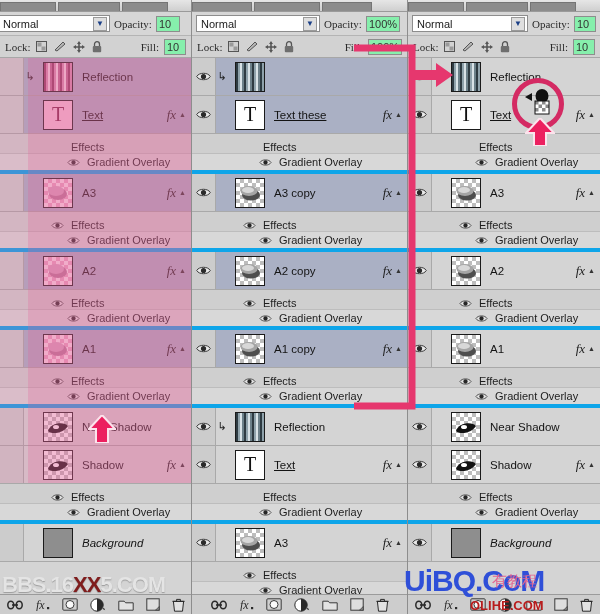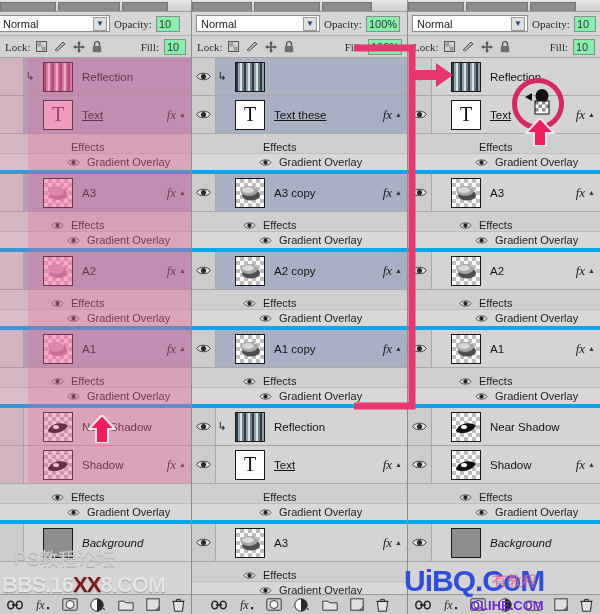--- a/index.html
+++ b/index.html
@@ -115,21 +115,21 @@
 
   .watermark { position:absolute; z-index:45; pointer-events:none;
                font-family:"Liberation Sans", sans-serif; }
   #wm-cn  { left:14px; top:546px; font-size:19px; color:#cfcfcf;
             text-shadow:0 1px 0 #a8a8a8; }
   #wm-bbs { left:2px;  top:572px; font-size:22px; font-weight:bold; color:#e4e4e4;
             text-shadow:0 1px 1px #9c9c9c; letter-spacing:-1px; }
   #wm-bbs .x { color:#7f1d1d; }
   #wm-uibq { left:404px; top:564px; font-size:30px; font-weight:bold;
              color:#2f4fd8; letter-spacing:-1px; }
-  #wm-olihe { left:470px; top:598px; font-size:13px; font-weight:bold; color:#6d28d9; }
+  #wm-olihe { left:470px; top:598px; font-size:13px; font-weight:bold; color:#b91c1c; }
   #wm-cn2  { left:492px; top:572px; font-size:15px; color:#e3648f; }
 </style>
 </head>
 <body>
 
 <div id="root">
 
   <div class="panel" id="panel-1">
     <div class="tabstrip">
       <div class="tab" style="width:56px"></div>
@@ -1106,19 +1106,18 @@
 
   <svg class="anno" style="left:88px;top:415px;width:28px;height:28px" width="28" height="28" viewBox="0 0 28 28">
     <path d="M14 0 L27 14 H20 V28 H8 V14 H1 Z" fill="#ec1f5f" stroke="#fce3ec" stroke-width="2"></path>
   </svg>
 
   <div class="callout" id="callout-duplicate">
     <div>Duplicate</div>
     <div>these layers</div>
   </div>
 
-  <div class="watermark" id="wm-cn">PS教程论坛</div>
-  <div class="watermark" id="wm-bbs"><span>BBS.16</span><span class="x">XX</span><span>8.COM</span></div>
+  <div class="watermark" id="wm-bbs"><span>BBS.16</span><span class="x">XX</span><span>5.COM</span></div>
   <div class="watermark" id="wm-uibq">UiBQ.CoM</div>
   <div class="watermark" id="wm-cn2">有教程</div>
   <div class="watermark" id="wm-olihe">OLIHE.COM</div>
 
 </div>
 
 </body></html>

